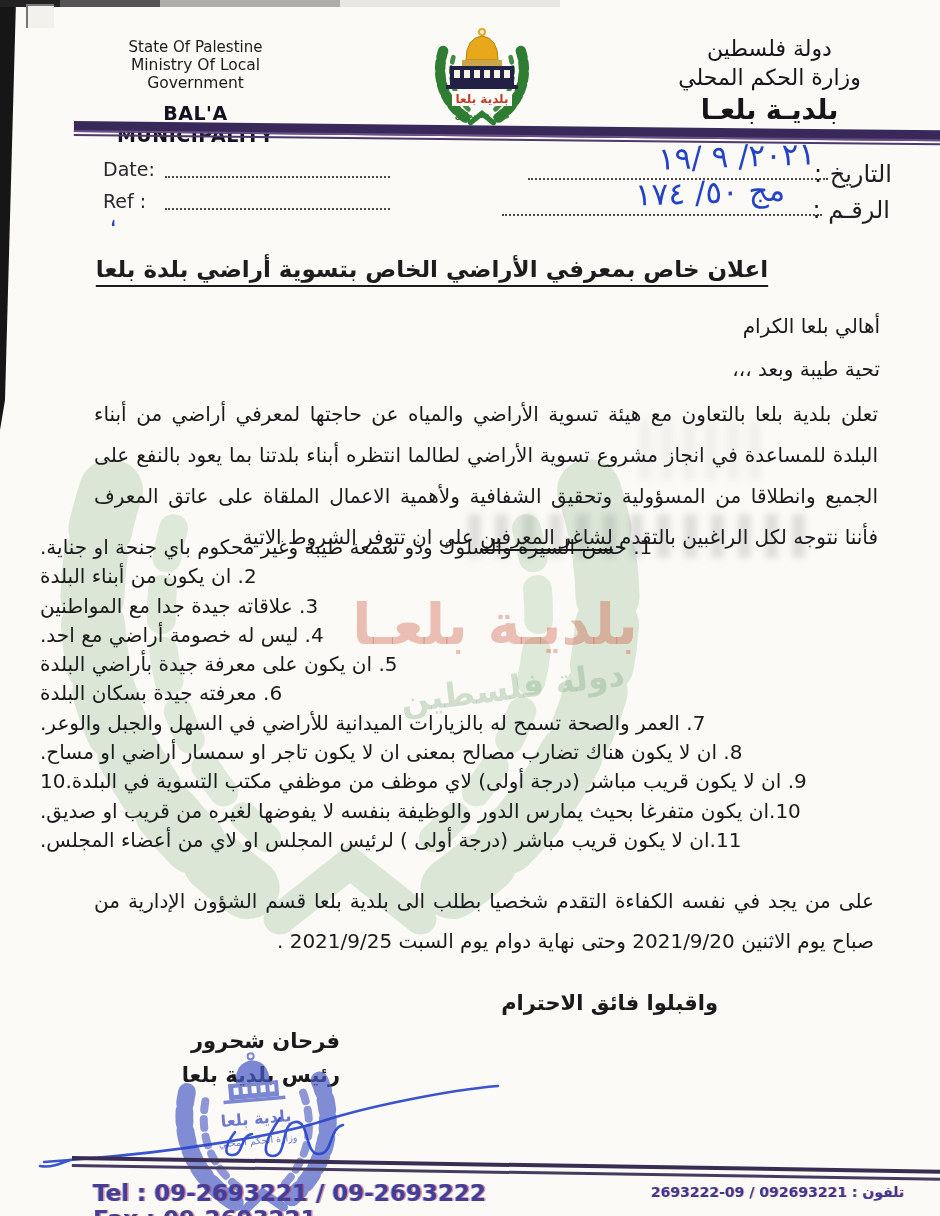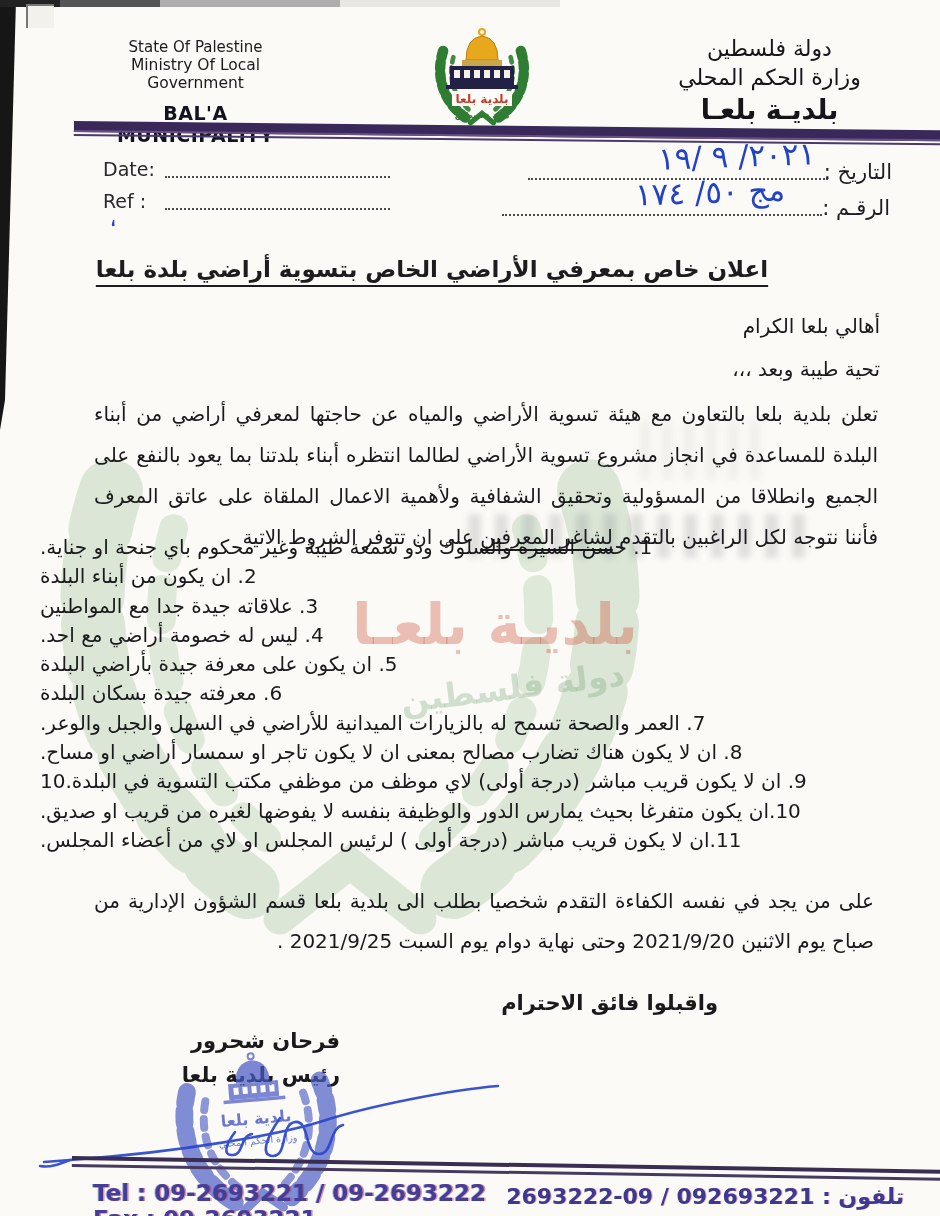--- a/index.html
+++ b/index.html
@@ -38,21 +38,21 @@
   
   .hdr-bar{left:74px;top:121px;width:900px;transform:rotate(.62deg);transform-origin:left top;}
   .hdr-bar .b1{height:9px;background:#38295a;border-bottom:2px solid #6a4e86;}
   .hdr-bar .b2{height:2px;background:#4a3a6e;margin-top:2px;}
   .ftr-bar{left:72px;top:1156px;width:905px;transform:rotate(.9deg);transform-origin:left top;}
   .ftr-bar .b1{height:4px;background:#3a2d52;}
   .ftr-bar .b2{height:3px;background:#463a60;margin-top:4px;}
   
   .meta-label-en{font-size:19px;color:#28282c;}
   .dotline{border-bottom:2.5px dotted #4a4a4e;}
-  .meta-label-ar{font-size:21px;color:#1d1d22;direction:rtl;}
+  .meta-label-ar{font-size:24px;color:#1d1d22;direction:rtl;}
   .pen{color:#2343c6;}
   .hand{font-size:31px;font-weight:500;white-space:nowrap;direction:ltr;
     transform:rotate(-2deg);letter-spacing:2px;}
   .pen-mark{left:108px;top:204px;font-size:24px;transform:rotate(-12deg);}
   
   .title{left:0;top:256px;width:864px;text-align:center;direction:rtl;
     font-size:23px;font-weight:bold;}
   .title span{text-decoration:underline;text-decoration-thickness:2px;text-underline-offset:8px;}
   .ar{direction:rtl;font-size:20px;color:#1a1a1c;}
   .salutation{right:60px;top:314px;}
@@ -65,21 +65,21 @@
   .regards{right:222px;top:979px;font-weight:bold;font-size:21px;margin-top:12px;}
   .sig{right:600px;top:1024px;text-align:right;font-weight:bold;line-height:34px;font-size:21px;}
   
   .stamp{left:160px;top:1040px;width:194px;height:178px;opacity:.82;transform:rotate(-5deg);}
   .scrawl{left:30px;top:1072px;width:480px;height:104px;}
   
   .ftr-en{left:93px;top:1180px;font-size:23px;font-weight:bold;color:#453e94;
     text-shadow:1.5px 0 0 rgba(196,44,92,.5),-1px 0 0 rgba(52,80,200,.45);}
   .ftr-fax{left:93px;top:1206px;font-size:23px;font-weight:bold;color:#453e94;
     text-shadow:1.5px 0 0 rgba(196,44,92,.5);}
-  .ftr-ar{right:36px;top:1184px;font-size:22px;font-weight:bold;color:#3d3890;direction:rtl;
+  .ftr-ar{right:36px;top:1184px;font-size:14px;font-weight:bold;color:#3d3890;direction:rtl;
     text-shadow:1px 0 0 rgba(196,44,92,.4);}
 </style>
 </head>
 <body>
 
 <svg width="0" height="0" style="position:absolute" aria-hidden="true">
   <symbol id="wreath" viewBox="0 0 100 100">
     <path d="M34,90 C12,74 4,48 14,22" fill="none" stroke="currentColor" stroke-width="10" stroke-dasharray="6.5 4.5" stroke-linecap="round"></path>
     <path d="M66,90 C88,74 96,48 86,22" fill="none" stroke="currentColor" stroke-width="10" stroke-dasharray="6.5 4.5" stroke-linecap="round"></path>
     <path d="M37,82 C22,68 17,50 23,30" fill="none" stroke="currentColor" stroke-width="4.5" stroke-dasharray="5 5" stroke-linecap="round" opacity=".9"></path>

